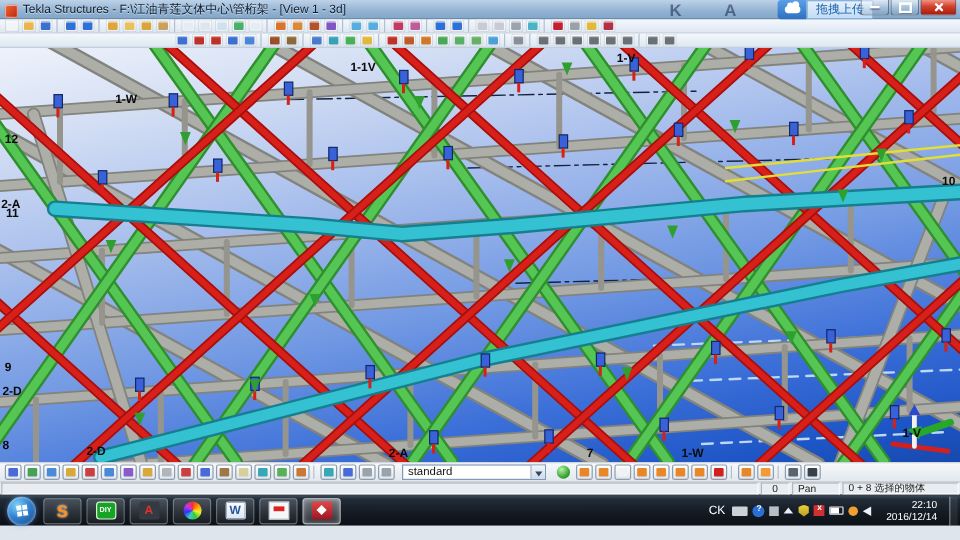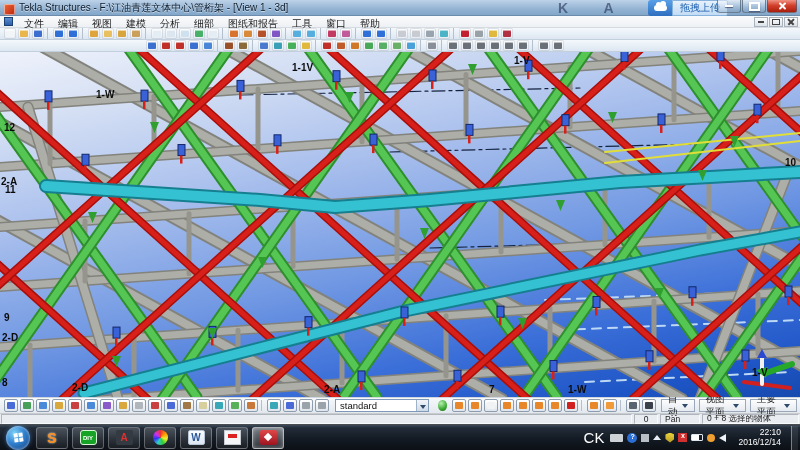--- a/index.html
+++ b/index.html
@@ -110,21 +110,21 @@
   .tico-diy { background:#17a325; color:#fff; font-size:6px; border-radius:3px; border:1px solid #d8f5d8; }
   .tico-autocad { background:#343a41; color:#e03030; font-size:10px; border-radius:2px; }
   .tico-colorwheel { width:15px; height:15px; border-radius:50%;
     background:conic-gradient(#e33,#f90,#ee3,#3c3,#3cc,#33e,#c3e,#e33); }
   .tico-word { background:linear-gradient(#fafcff,#dce6f2); color:#2b579a; border-radius:2px; border:1px solid #b9c6d8; }
   .tico-pdf { background:#f4f6f8; border:1px solid #c6ccd2; position:relative; }
   .tico-pdf::after { content:""; position:absolute; left:3px; top:3px; right:3px; bottom:6px; background:#d22; }
   .tico-tekla { background:linear-gradient(#e04848,#9c1420); border-radius:2px; position:relative; }
   .tico-tekla::after { content:""; position:absolute; left:5px; top:4px; width:6px; height:6px; background:#fff; transform:rotate(45deg); }
   .tray { margin-left:auto; display:flex; align-items:center; gap:4px; color:#fff; }
-  .tray-txt { font-size:15px; color:#fff; margin-right:2px;margin-left:48px; }
+  .tray-txt { font-size:10px; color:#fff; margin-right:2px;margin-left:48px; }
   .tray-ico { display:inline-block; }
   .ti-ime { width:13px; height:8px; background:#cdd2d6; border-radius:1px; }
   .ti-help-bubble { width:10px; height:10px; border-radius:50%; background:#2b6fd4; position:relative; }
   .ti-help-bubble::after { content:"?"; position:absolute; left:3px; top:0px; font:bold 7px "Liberation Sans",sans-serif; color:#fff; }
   .ti-usb { width:8px; height:8px; background:#b8bec4; }
   .ti-tray-expand { width:0; height:0; border-left:4px solid transparent; border-right:4px solid transparent;
     border-bottom:5px solid #e8eef4; }
   .ti-security-shield { width:9px; height:10px; background:linear-gradient(#e8d23c,#b89a20);
     clip-path:polygon(50% 0,100% 20%,100% 65%,50% 100%,0 65%,0 20%); }
   .ti-action-flag { width:9px; height:9px; background:#d03030; position:relative; }
@@ -154,29 +154,20 @@
         </span>
       <span class="uploadlabel">拖拽上传</span>
     </div>
     <div class="winbtns">
       <span class="wb wb-min"></span>
       <span class="wb wb-max"></span>
       <span class="wb wb-close"></span>
     </div>
   </div>
 
-  <div class="menubar">
-    <span class="mdi-ico"></span>
-    <nav id="menus"><span class="menu-item">文件</span><span class="menu-item">编辑</span><span class="menu-item">视图</span><span class="menu-item">建模</span><span class="menu-item">分析</span><span class="menu-item">细部</span><span class="menu-item">图纸和报告</span><span class="menu-item">工具</span><span class="menu-item">窗口</span><span class="menu-item">帮助</span></nav>
-    <div class="mdibtns">
-      <span class="mb mb-min"></span>
-      <span class="mb mb-max"></span>
-      <span class="mb mb-close"></span>
-    </div>
-  </div>
 
   <div class="tbrow">
       <span class="tbi" style="--c: #f2f5f8;"></span>
       <span class="tbi" style="--c: #e8b64a;"></span>
       <span class="tbi" style="--c: #3c6fd0;"></span>
       <span class="tsep"></span>
       <span class="tbi" style="--c: #2f6fd8;"></span>
       <span class="tbi" style="--c: #2f6fd8;"></span>
       <span class="tsep"></span>
       <span class="tbi" style="--c: #e0a43c;"></span>
@@ -515,34 +506,20 @@
         <span class="vbi" style="--c: #e8862a;"></span>
         <span class="vbi" style="--c: #e8862a;"></span>
         <span class="vbi" style="--c: #d02020;"></span>
         <span class="tsep"></span>
         <span class="vbi" style="--c: #e8862a;"></span>
         <span class="vbi" style="--c: #f09a3a;"></span>
         <span class="tsep"></span>
         <span class="vbi" style="--c: #5a6470;"></span>
         <span class="vbi" style="--c: #39404a;"></span>
       </div>
-    <div id="vdrops" class="vdrops">
-        <span class="vdrop">
-          <span class="vdrop-t">自动</span>
-          <span class="vdrop-a"></span>
-        </span>
-        <span class="vdrop">
-          <span class="vdrop-t">视图平面</span>
-          <span class="vdrop-a"></span>
-        </span>
-        <span class="vdrop">
-          <span class="vdrop-t">主要平面</span>
-          <span class="vdrop-a"></span>
-        </span>
-      </div>
   </div>
 
   <div class="statusbar">
     <span class="scell sc1"></span>
     <span class="scell sc2">0</span>
     <span class="scell sc3">Pan</span>
     <span class="scell sc5">0 + 8 选择的物体</span>
   </div>
 
   <div class="taskbar">

